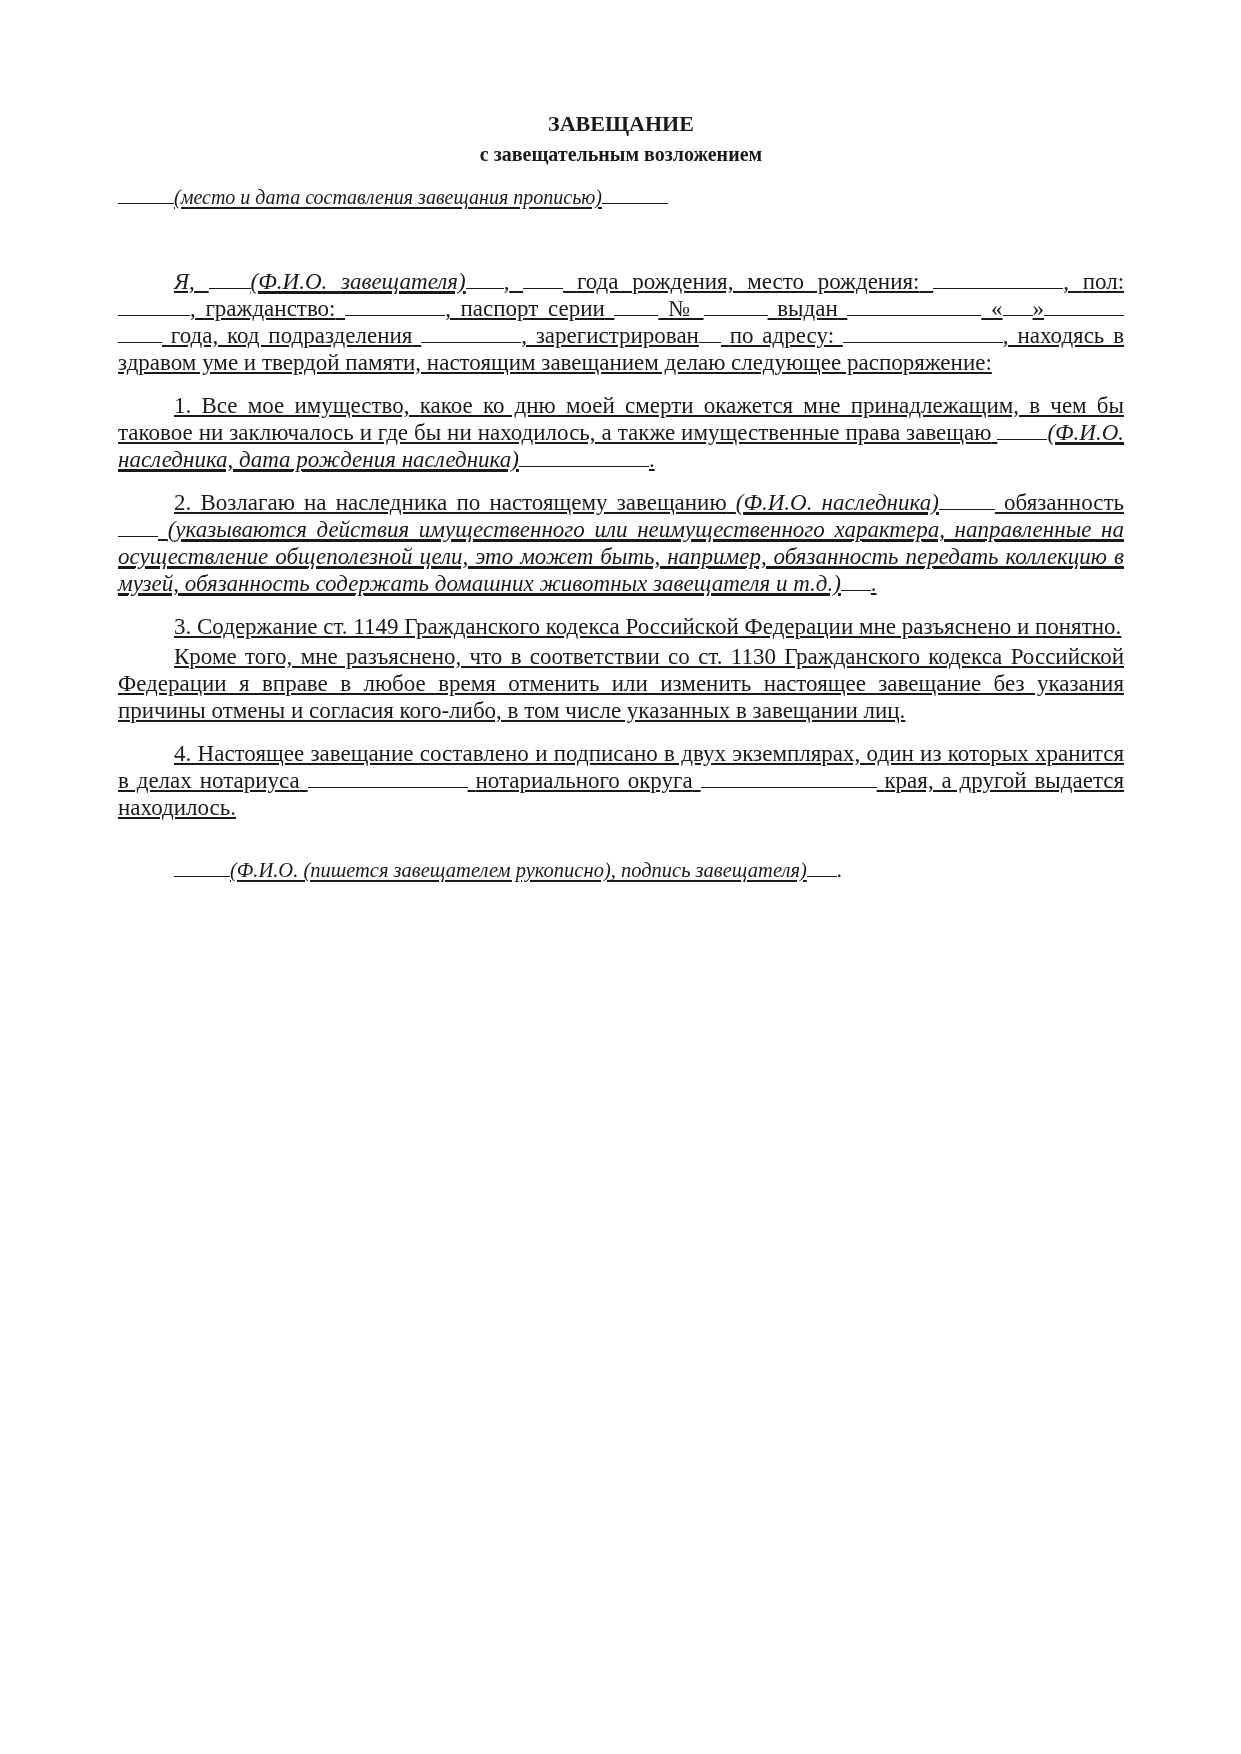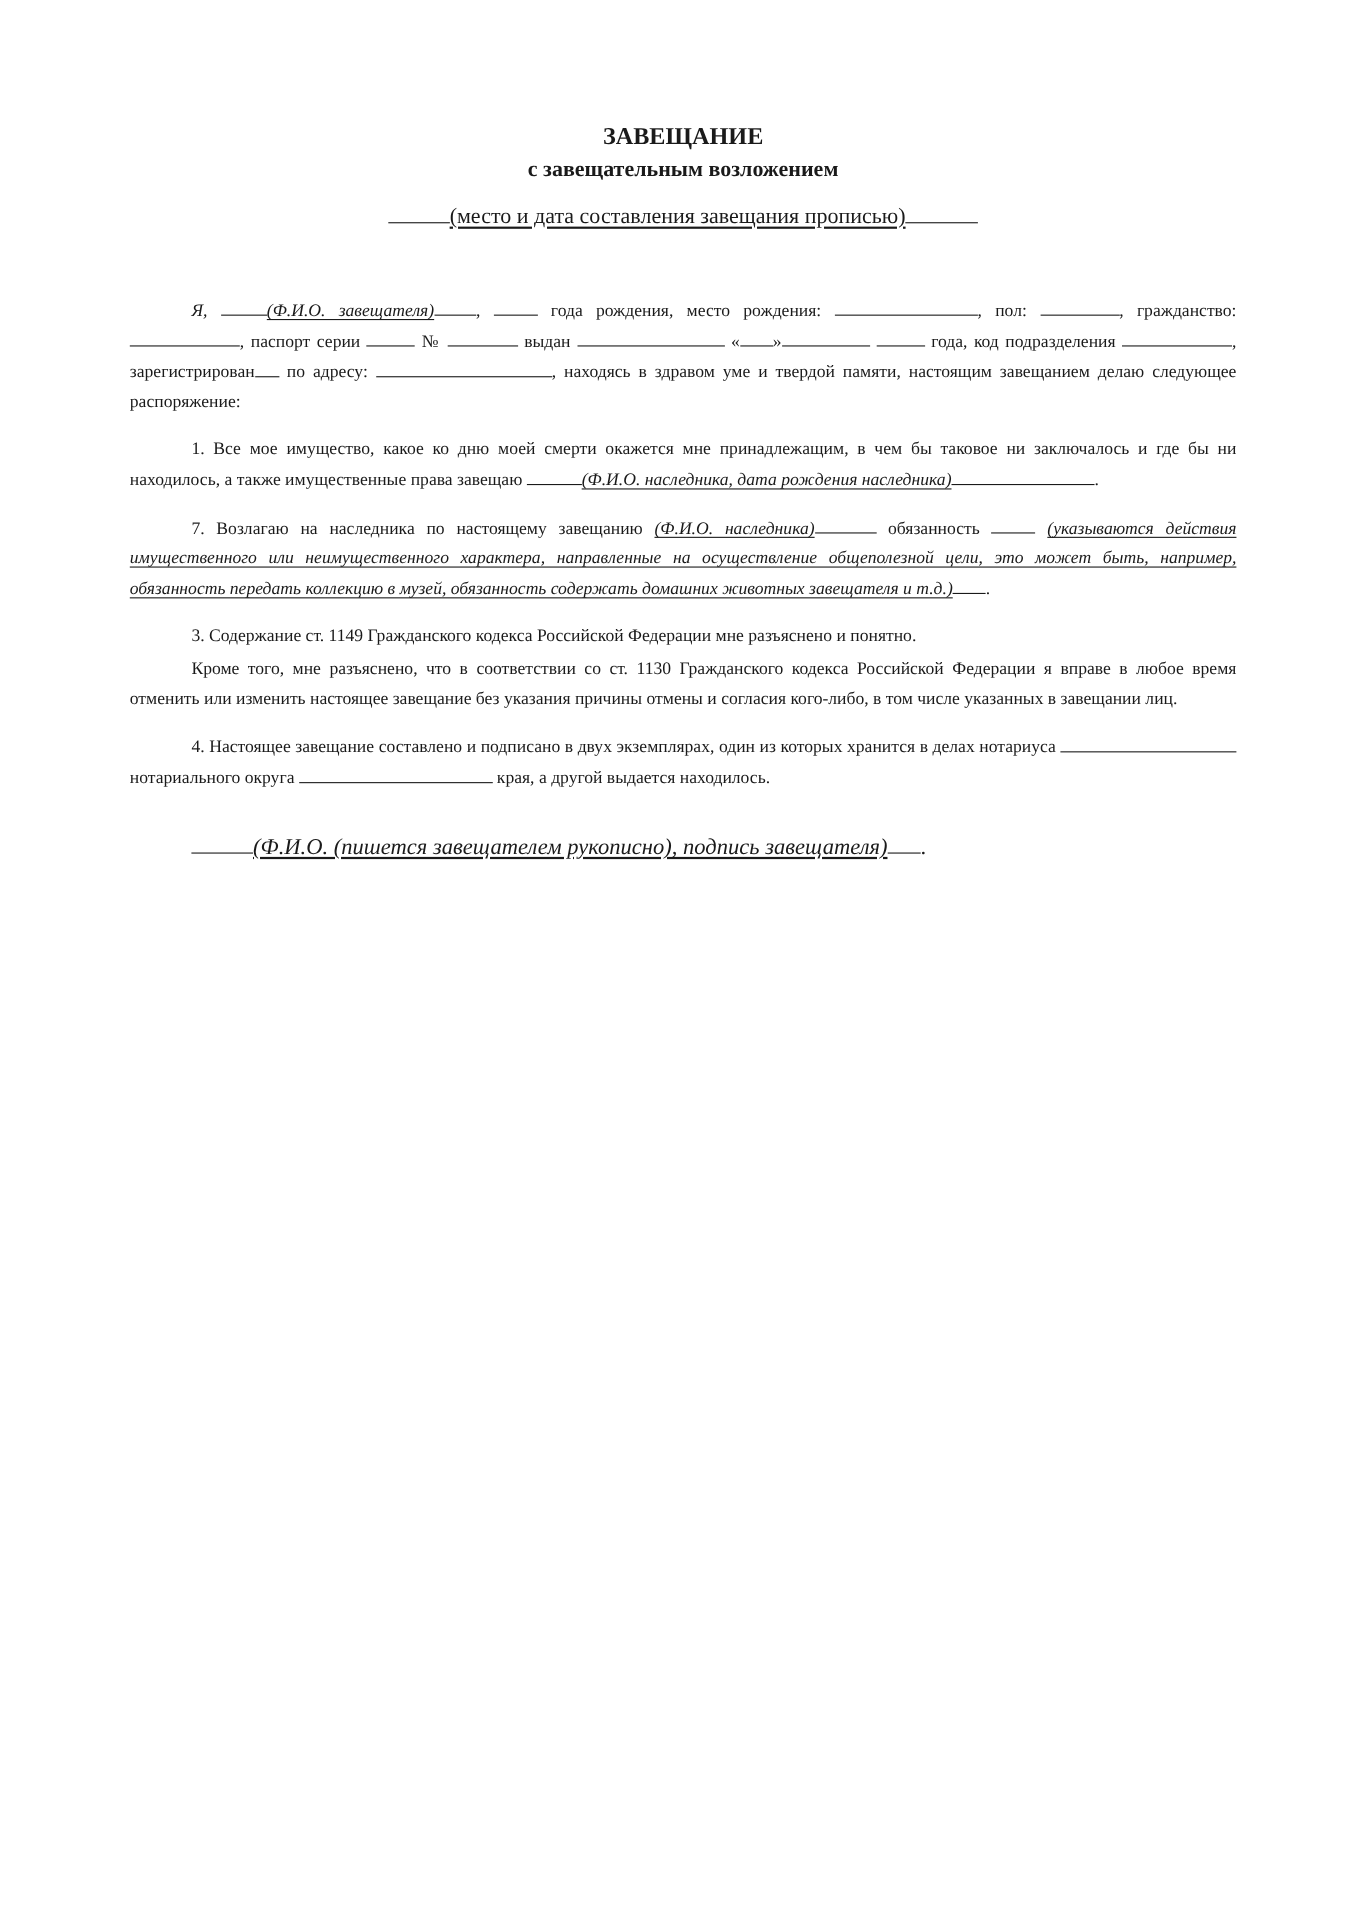--- a/index.html
+++ b/index.html
@@ -1,24 +1,24 @@
 <!DOCTYPE html>
 <html><head>
   <meta charset="utf-8">
   <style>
     html, body { margin: 0; padding: 0; background: #ffffff; }
     body { width: 1241px; height: 1754px; position: relative; overflow: hidden;
            font-family: "Liberation Serif", "DejaVu Serif", serif; color: #1a1a1a; }
     .page { position: absolute; left: 118px; top: 110px; width: 1006px; }
     .title { text-align: center; font-weight: bold; font-size: 22px; line-height: 28px; }
     .subtitle { text-align: center; font-weight: bold; font-size: 20px; line-height: 28px; margin-top: 2px; }
-    .place { text-align: center; font-size: 20px; line-height: 26px; margin-top: 16px; }
+    .place { font-style: italic; font-size: 20px; line-height: 26px; margin-top: 16px; }
     .u { text-decoration: underline; text-underline-offset: 3px; }
     .blank { display: inline-block; border-bottom: 1px solid #1a1a1a; height: 18px; vertical-align: baseline; }
-    p { margin: 0; font-size: 16px; line-height: 27px; text-align: justify; }
+    p { margin: 0; font-size: 23px; line-height: 27px; text-align: justify; text-decoration: underline; }
     .ind { text-indent: 56px; }
     .i { font-style: italic; text-align: center; }
     .gap-l { margin-top: 58px; }
     .gap { margin-top: 16px; }
     .gap-s { margin-top: 3px; }
     .sig { margin-top: 36px; text-indent: 56px; font-size: 20.5px; line-height: 27px; }
   </style>
 </head>
 <body>
 
@@ -50,21 +50,21 @@
     <span>по адресу:</span>
     <span class="blank" style="width:160px"></span><span>, находясь в здравом уме и твердой памяти, настоящим завещанием делаю следующее распоряжение:</span>
   </p>
 
   <p class="ind gap">
     <span>1. Все мое имущество, какое ко дню моей смерти окажется мне принадлежащим, в чем бы таковое ни заключалось и где бы ни находилось, а также имущественные права завещаю</span>
     <span class="blank" style="width:50px"></span><span class="i u">(Ф.И.О. наследника, дата рождения наследника)</span><span class="blank" style="width:130px"></span><span>.</span>
   </p>
 
   <p class="ind gap">
-    <span>7. Возлагаю на наследника по настоящему завещанию</span>
+    <span>2. Возлагаю на наследника по настоящему завещанию</span>
     <span class="i u">(Ф.И.О. наследника)</span><span class="blank" style="width:56px"></span>
     <span>обязанность</span>
     <span class="blank" style="width:40px"></span>
     <span class="i u">(указываются действия имущественного или неимущественного характера, направленные на осуществление общеполезной цели, это может быть, например, обязанность передать коллекцию в музей, обязанность содержать домашних животных завещателя и т.д.)</span><span class="blank" style="width:30px"></span><span>.</span>
   </p>
 
   <p class="ind gap">3. Содержание ст. 1149 Гражданского кодекса Российской Федерации мне разъяснено и понятно.</p>
   <p class="ind gap-s">Кроме того, мне разъяснено, что в соответствии со ст. 1130 Гражданского кодекса Российской Федерации я вправе в любое время отменить или изменить настоящее завещание без указания причины отмены и согласия кого-либо, в том числе указанных в завещании лиц.</p>
 
   <p class="ind gap">

